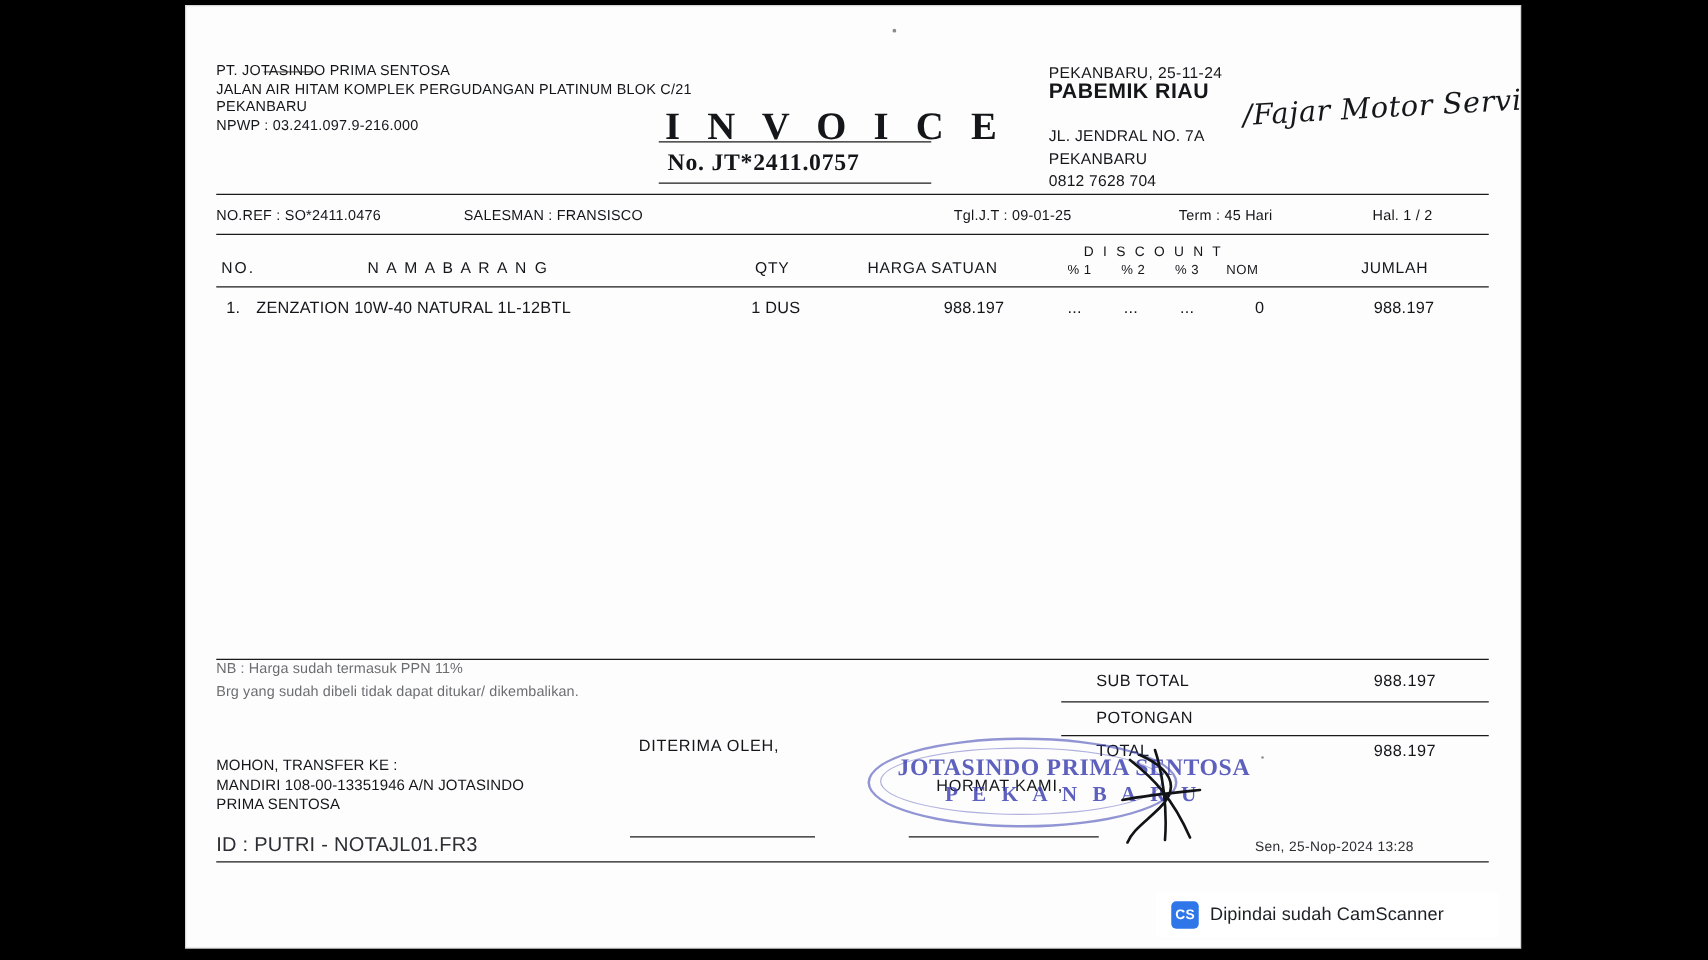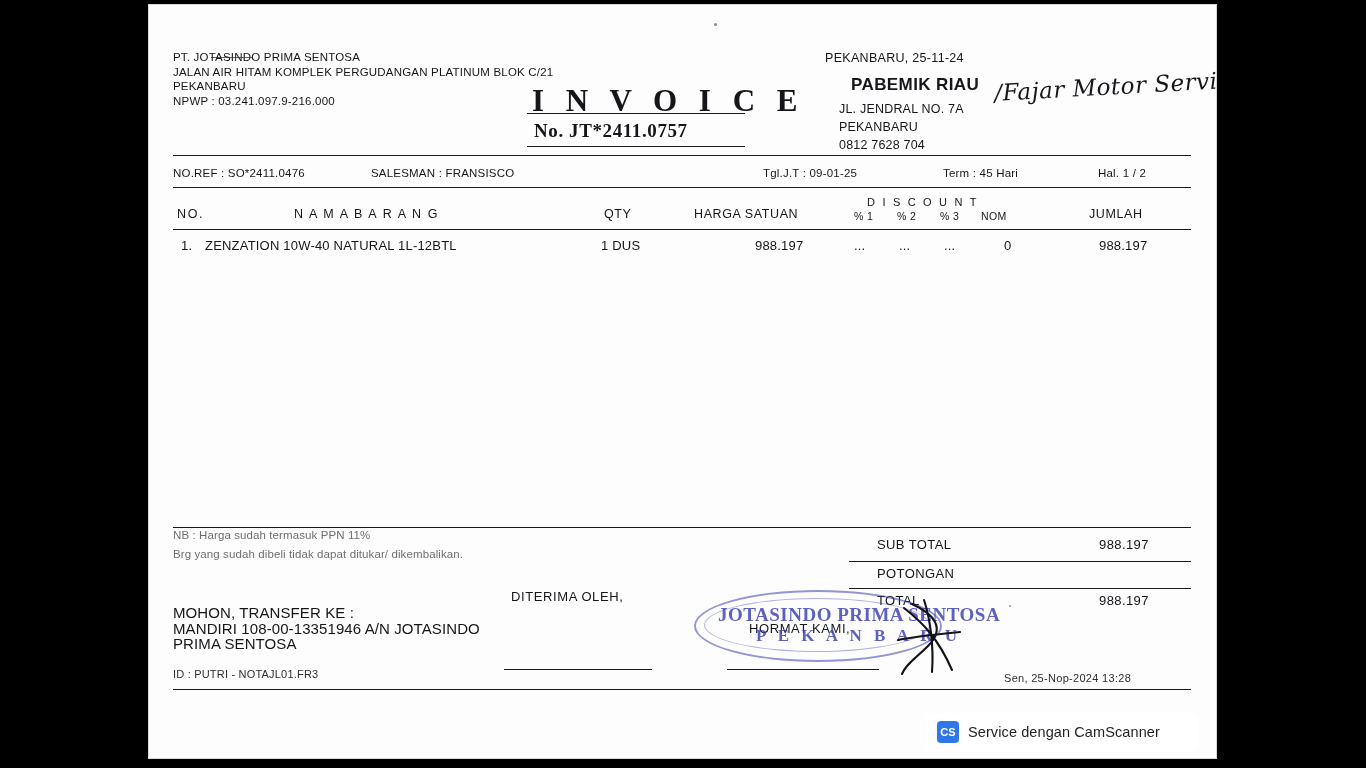--- a/index.html
+++ b/index.html
@@ -94,33 +94,32 @@
     position: absolute;
     left: 378px;
     top: 141px;
     width: 218px;
     height: 1px;
     background: #1c1c1c;
   }
 
   .date-place {
     position: absolute;
-    left: 676px;
+    left: 690px;
     top: 46px;
     font-size: 12.5px;
     letter-spacing: 0.3px;
   }
   .buyer-name {
     position: absolute;
     left: 690px;
-    top: 70px;
+    top: 58px;
     font-size: 17px;
     font-weight: 700;
     letter-spacing: 0.4px;
-    margin-left: 12px;
   }
   .buyer-addr {
     position: absolute;
     left: 690px;
     top: 95px;
     font-size: 12.5px;
     line-height: 18px;
     letter-spacing: 0.2px;
   }
 
@@ -213,29 +212,29 @@
     line-height: 19px;
     color: #34353a;
     letter-spacing: 0.1px;
   }
   .notes .faded { opacity: 0.72; }
 
   .transfer {
     position: absolute;
     left: 24px;
     top: 600px;
-    font-size: 15px;
+    font-size: 12px;
     line-height: 15.5px;
     letter-spacing: 0.1px;
   }
   .doc-id {
     position: absolute;
     left: 24px;
     top: 663px;
-    font-size: 11px;
+    font-size: 16px;
     letter-spacing: 0.2px;
     color: #2d2e33;
   }
 
   .diterima {
     position: absolute;
     left: 362px;
     top: 584px;
     font-size: 13px;
     letter-spacing: 0.6px;
@@ -481,16 +480,16 @@
         </svg>
       </div>
 
       <div class="speck" style="left:565px; top:18px; width:3px; height:3px;"></div>
       <div class="speck" style="left:860px; top:600px; width:2px; height:2px;"></div>
     </div>
   </div>
 
   <div class="cs-badge">
     <span class="cs-logo">CS</span>
-    <span class="cs-text">Service dengan CamScanner</span>
+    <span class="cs-text">Dipindai sudah CamScanner</span>
   </div>
 
 </div>
 
 </body></html>

